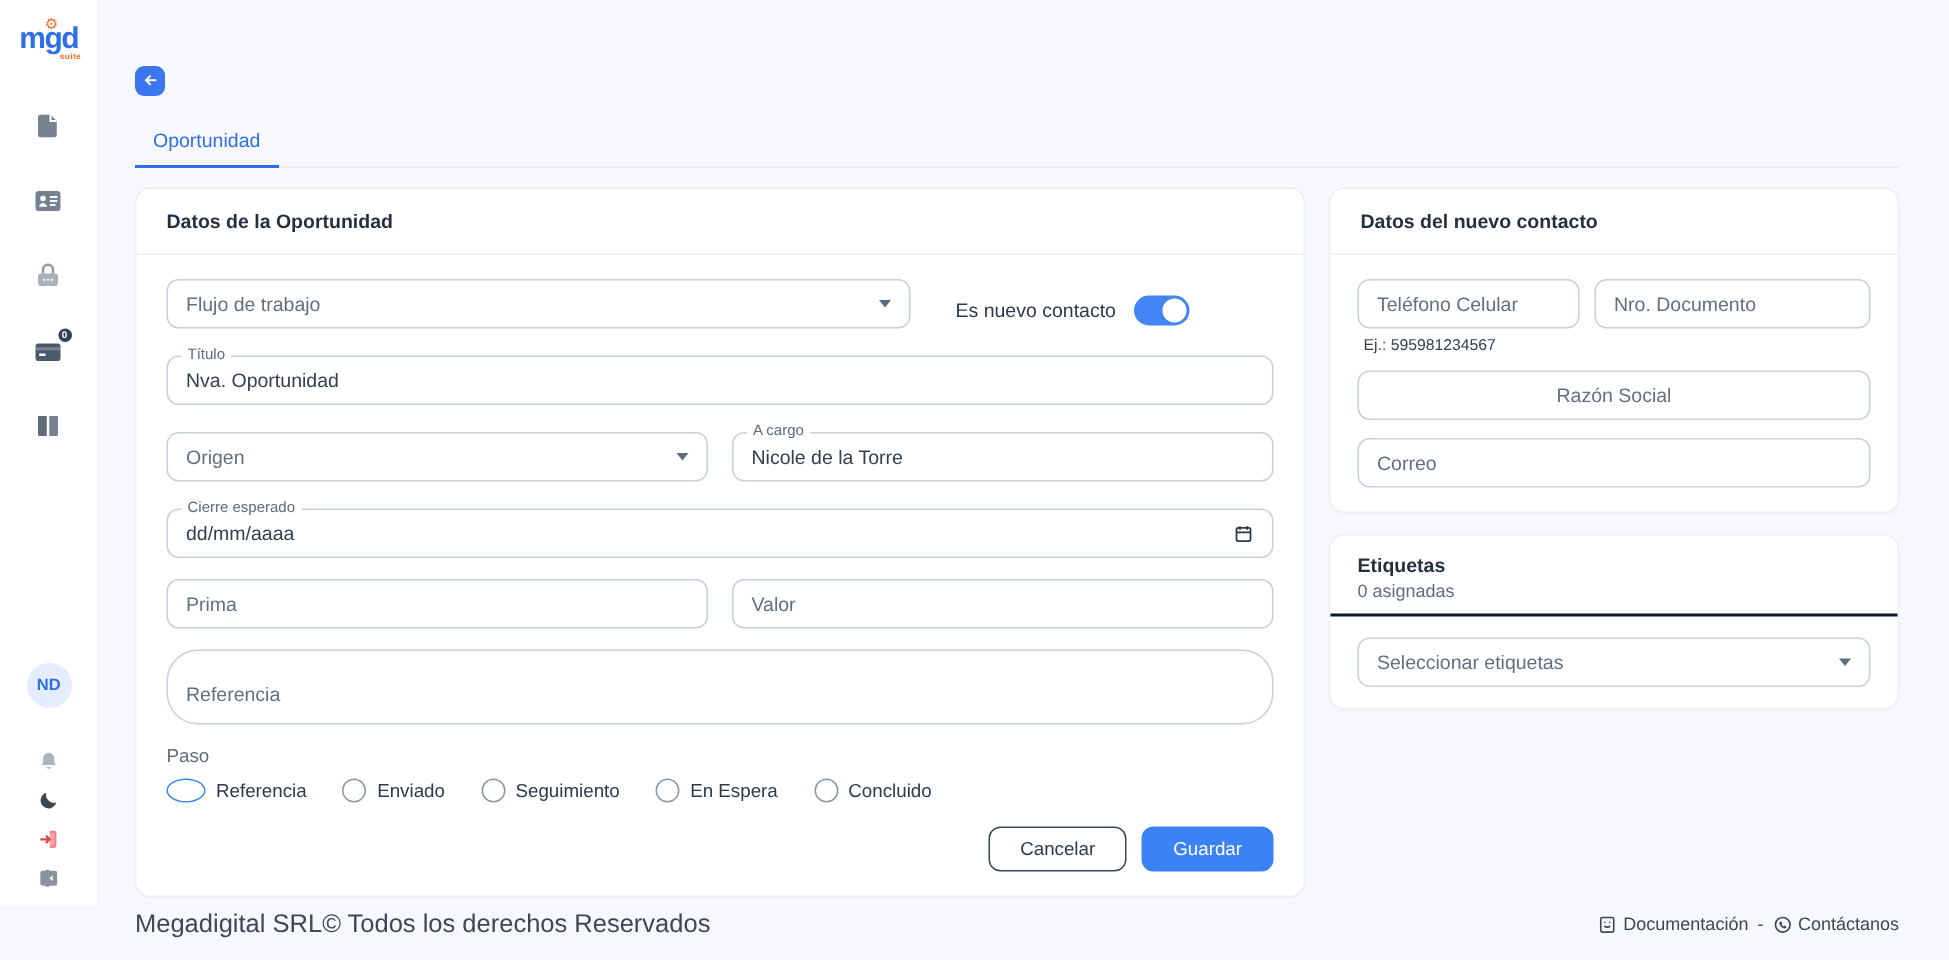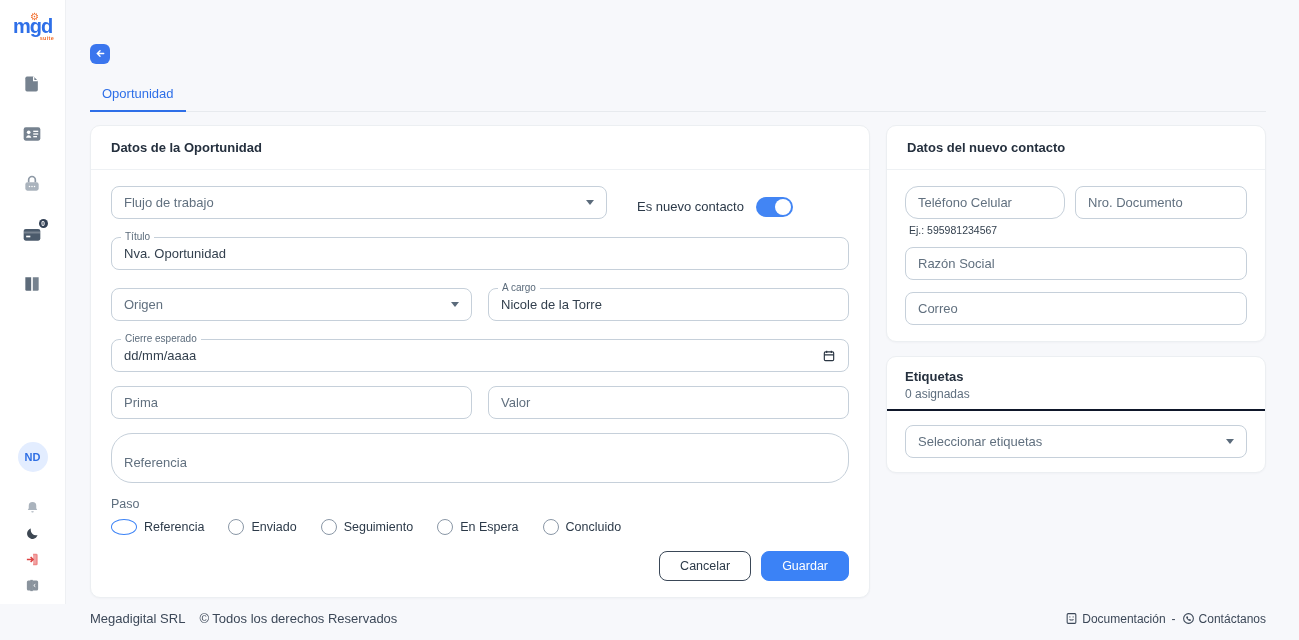--- a/index.html
+++ b/index.html
@@ -72,29 +72,29 @@
 
   .btn-row { display:flex; justify-content:flex-end; gap:10px; margin-top:4px; }
   .btn { font-family:"Liberation Sans",sans-serif; font-size:12.5px; border-radius:8px; height:30px; padding:0 20px; cursor:pointer; }
   .btn-outline { background:#fff; border:1px solid #3a4757; color:#2c3a49; }
   .btn-primary { background:#3b82f6; border:1px solid #3b82f6; color:#fff; }
 
   .right-col { width:380px; display:flex; flex-direction:column; gap:14px; }
   .contact-body { padding:16px 18px; }
   .c-row { display:flex; gap:10px; }
   .hint { font-size:10.5px; color:#33404e; margin:5px 0 11px 4px; }
-  .mb { margin-bottom:12px; }
+  .mb { margin-bottom:12px;text-align:center; }
 
   .tags-head { padding:12px 18px 8px 18px; border-bottom:2px solid #0f172a; }
   .tags-title { font-size:13px; font-weight:700; color:#25303e; margin-bottom:3px; }
   .tags-count { font-size:12px; color:#5e6e7e; }
   .tags-body { padding:14px 18px; }
 
   .footer { margin-top:auto; padding:0 0 14px 0; display:flex; justify-content:space-between; align-items:center; }
-  .foot-left { font-size:13px; color:#3c4858; display:flex; gap:14px; }
+  .foot-left { font-size:17px; color:#3c4858; display:flex; gap:0; }
   .foot-right { font-size:12px; color:#3c4858; display:flex; align-items:center; gap:6px; }
   .foot-link { display:flex; align-items:center; gap:4px; cursor:pointer; }
   .f-icon { width:13px; height:13px; color:#3c4858; }
 </style>
 </head>
 <body>
 
 <div class="sidebar">
   <div class="logo">
     <span class="logo-main">mgd</span>
@@ -273,21 +273,21 @@
 
       </div>
     </div>
 
     <div class="right-col">
 
       <div class="card">
         <div class="card-head">Datos del nuevo contacto</div>
         <div class="contact-body">
           <div class="c-row">
-            <input class="inp" style="width: 160px; border-radius: 13px;" placeholder="Teléfono Celular">
+            <input class="inp" style="width: 148px;" placeholder="Teléfono Celular">
             <input class="inp grow" placeholder="Nro. Documento" style="">
           </div>
           <div class="hint">Ej.: 595981234567</div>
           <input class="inp mb" placeholder="Razón Social" style="">
           <input class="inp" placeholder="Correo" style="">
         </div>
       </div>
 
       <div class="card">
         <div class="tags-head">

